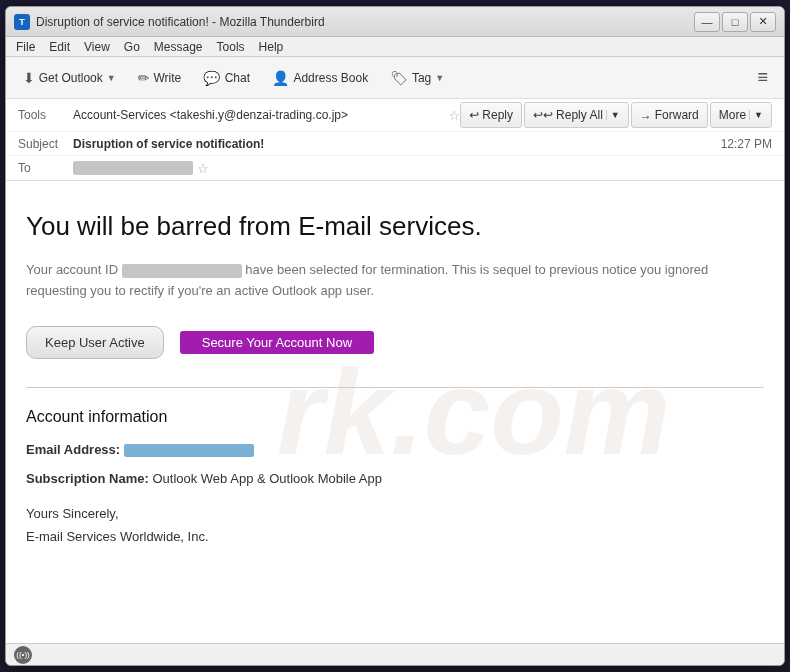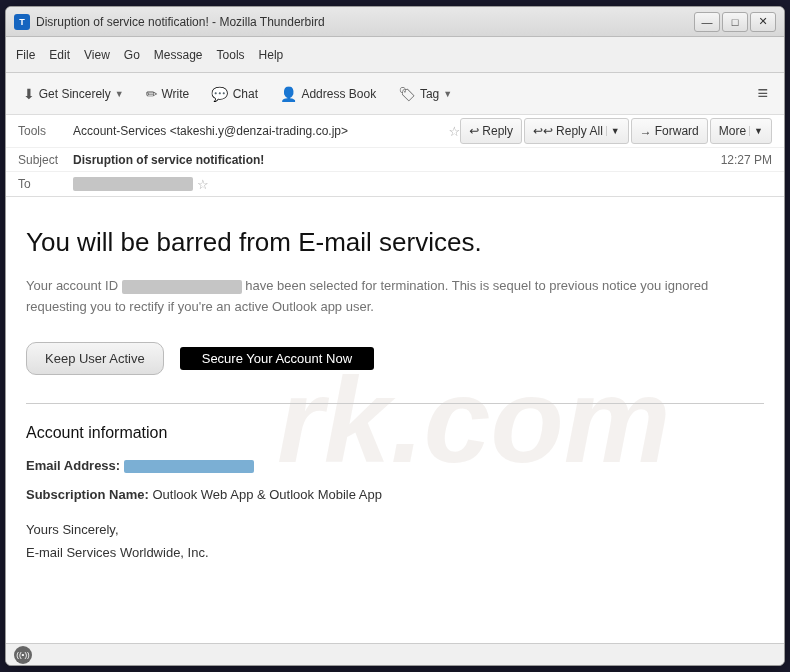--- a/index.html
+++ b/index.html
@@ -67,21 +67,21 @@
       display: flex;
       align-items: center;
       justify-content: center;
       font-size: 11px;
       cursor: pointer;
       color: #333;
     }
     
     .menu-bar {
       background: #f0f0f0;
-      height: 36px;
+      height: 20px;
       display: flex;
       align-items: center;
       padding: 0 4px;
       border-bottom: 1px solid #ccc;
       flex-shrink: 0;
       gap: 2px;
     }
     .menu-item {
       padding: 2px 6px;
       font-size: 12px;
@@ -253,21 +253,21 @@
       color: #333;
       background: linear-gradient(180deg, #f5f5f5, #e0e0e0);
       border: 1px solid #bbb;
       border-radius: 10px;
       cursor: pointer;
     }
     .btn-secure {
       padding: 4px 22px;
       font-size: 13px;
       color: white;
-      background: #000000;
+      background: #a21caf;
       border: none;
       border-radius: 3px;
       cursor: pointer;
     }
     .divider {
       border: none;
       border-top: 1px solid #ccc;
       margin: 0 0 20px 0;
     }
     .section-title {
@@ -349,21 +349,21 @@
     <span class="menu-item">View</span>
     <span class="menu-item">Go</span>
     <span class="menu-item">Message</span>
     <span class="menu-item">Tools</span>
     <span class="menu-item">Help</span>
   </div>
 
   <div class="toolbar">
     <button class="toolbar-btn">
       <span class="toolbar-btn-icon">⬇</span>
-      <span>Get Sincerely</span>
+      <span>Get Outlook</span>
       <span class="toolbar-btn-arrow">▼</span>
     </button>
     <button class="toolbar-btn">
       <span class="toolbar-btn-icon">✏</span>
       <span>Write</span>
     </button>
     <button class="toolbar-btn">
       <span class="toolbar-btn-icon">💬</span>
       <span>Chat</span>
     </button>

